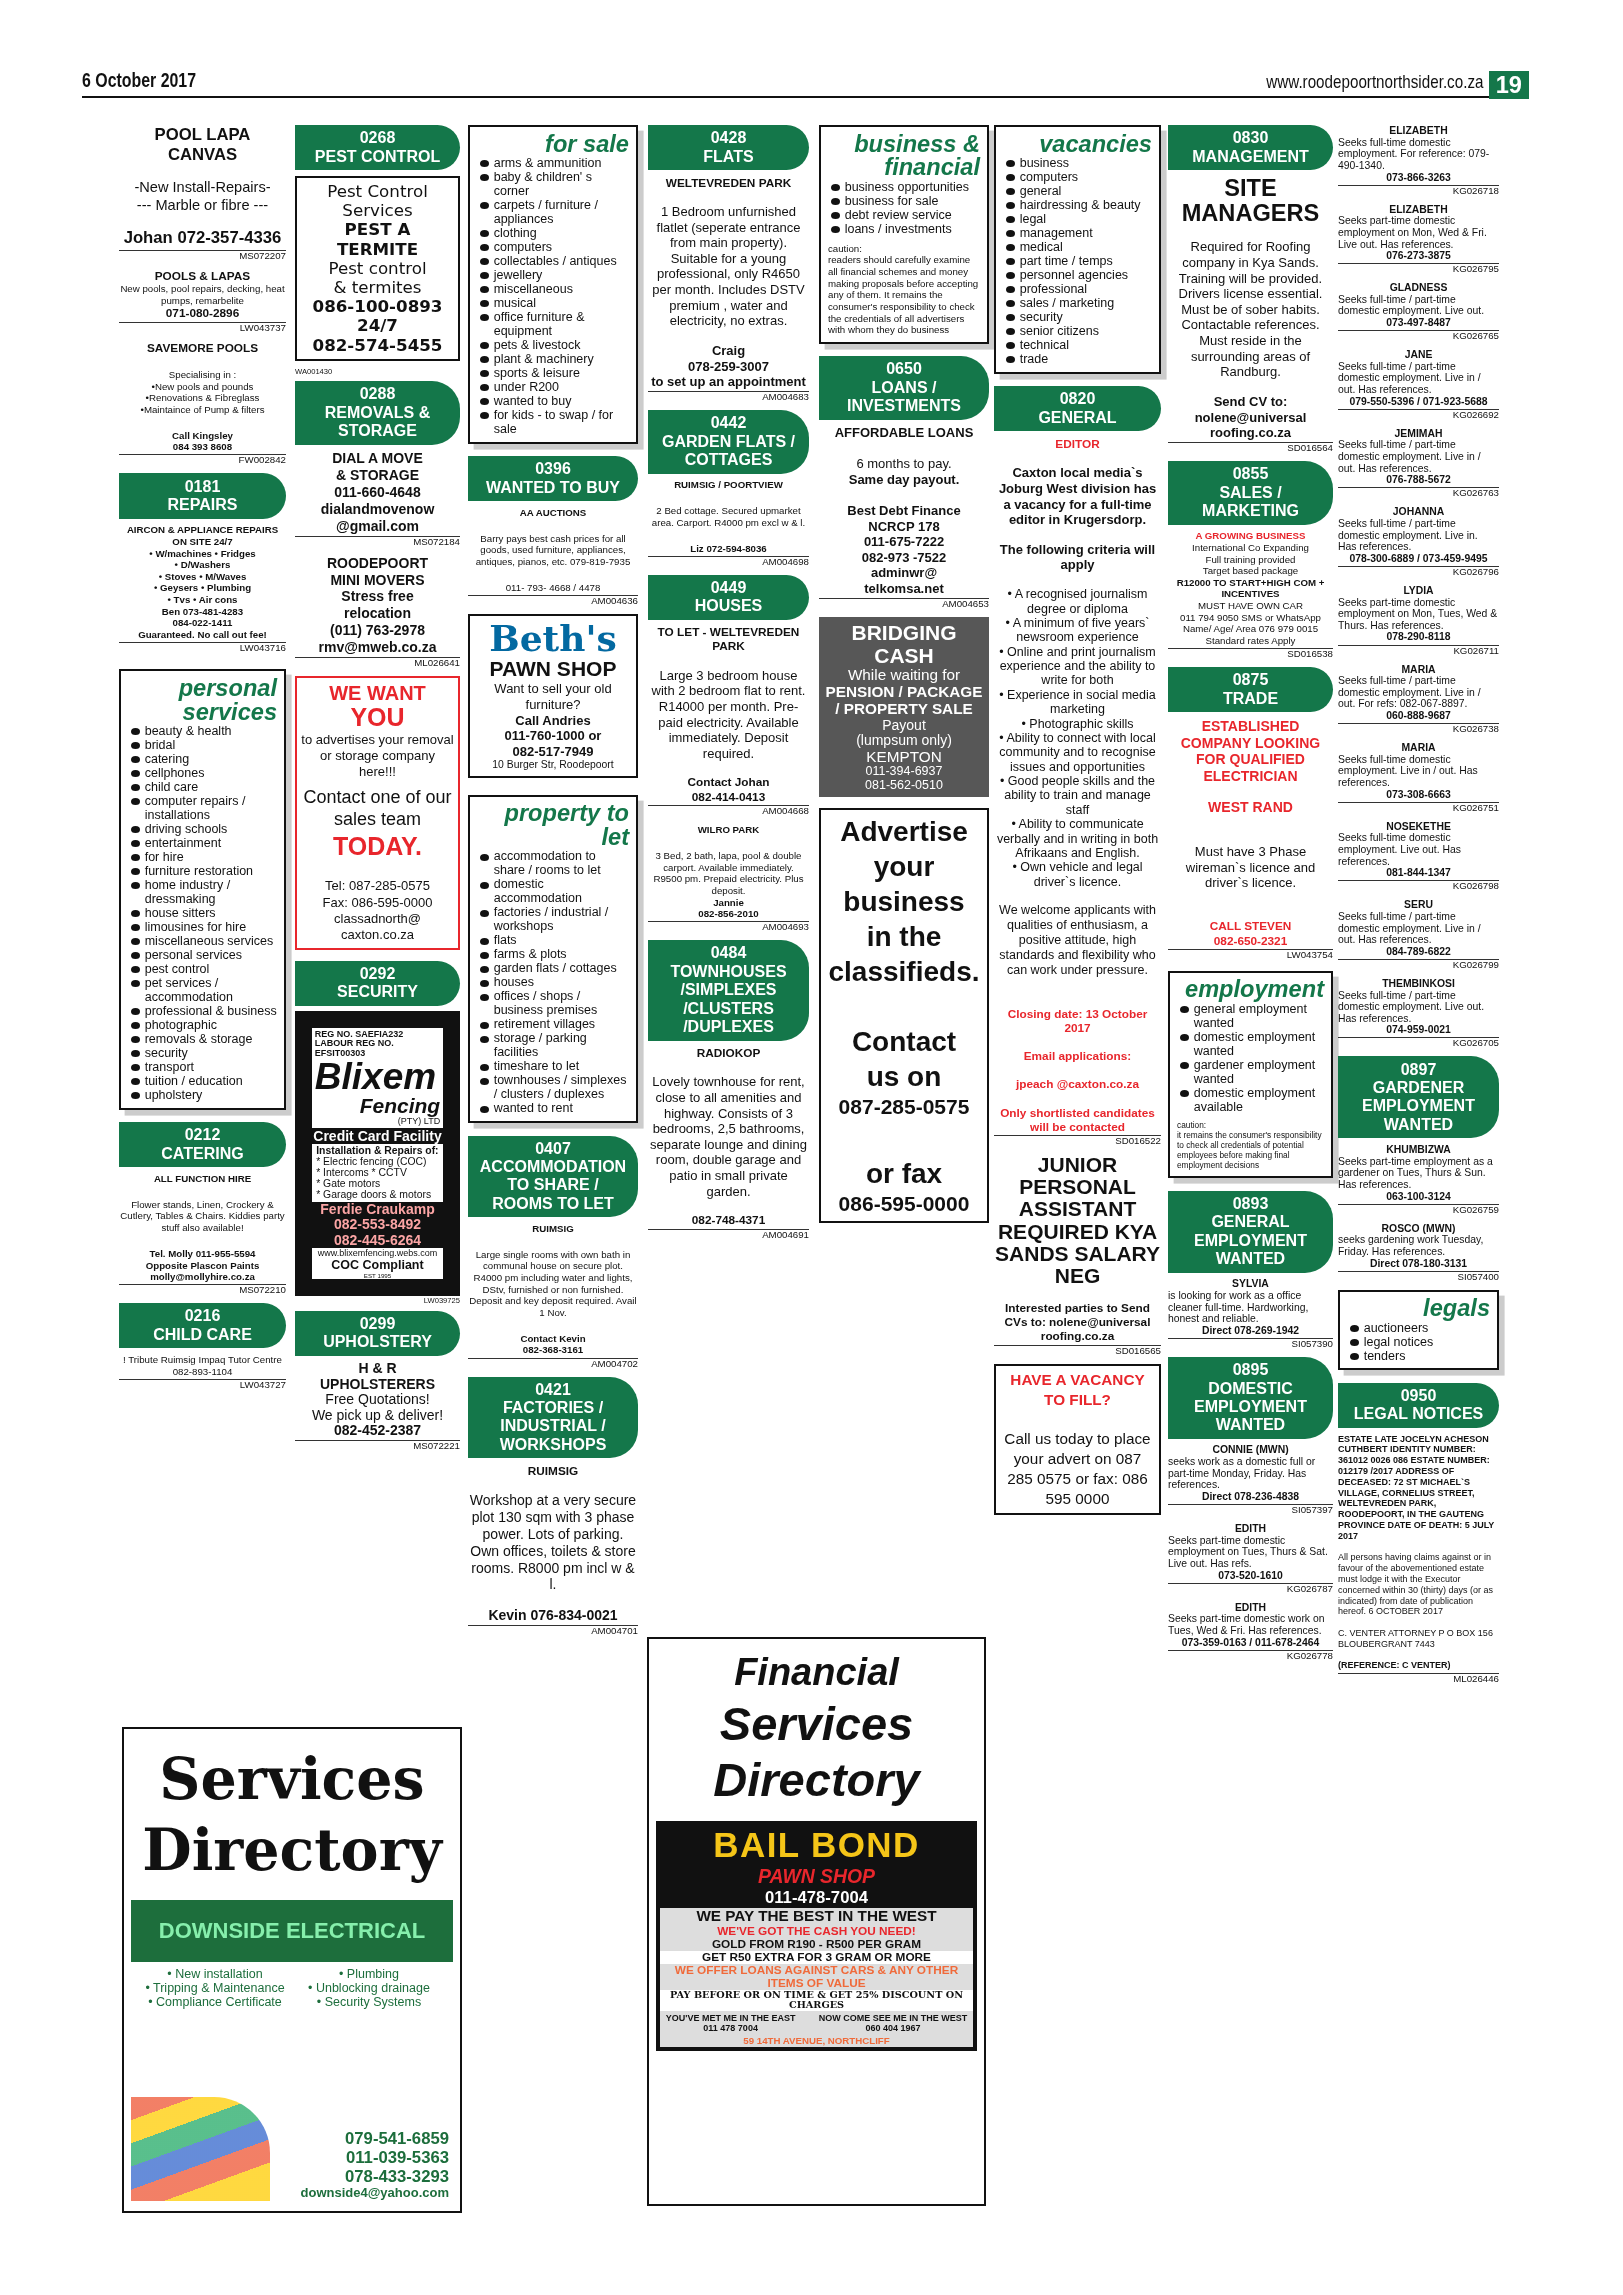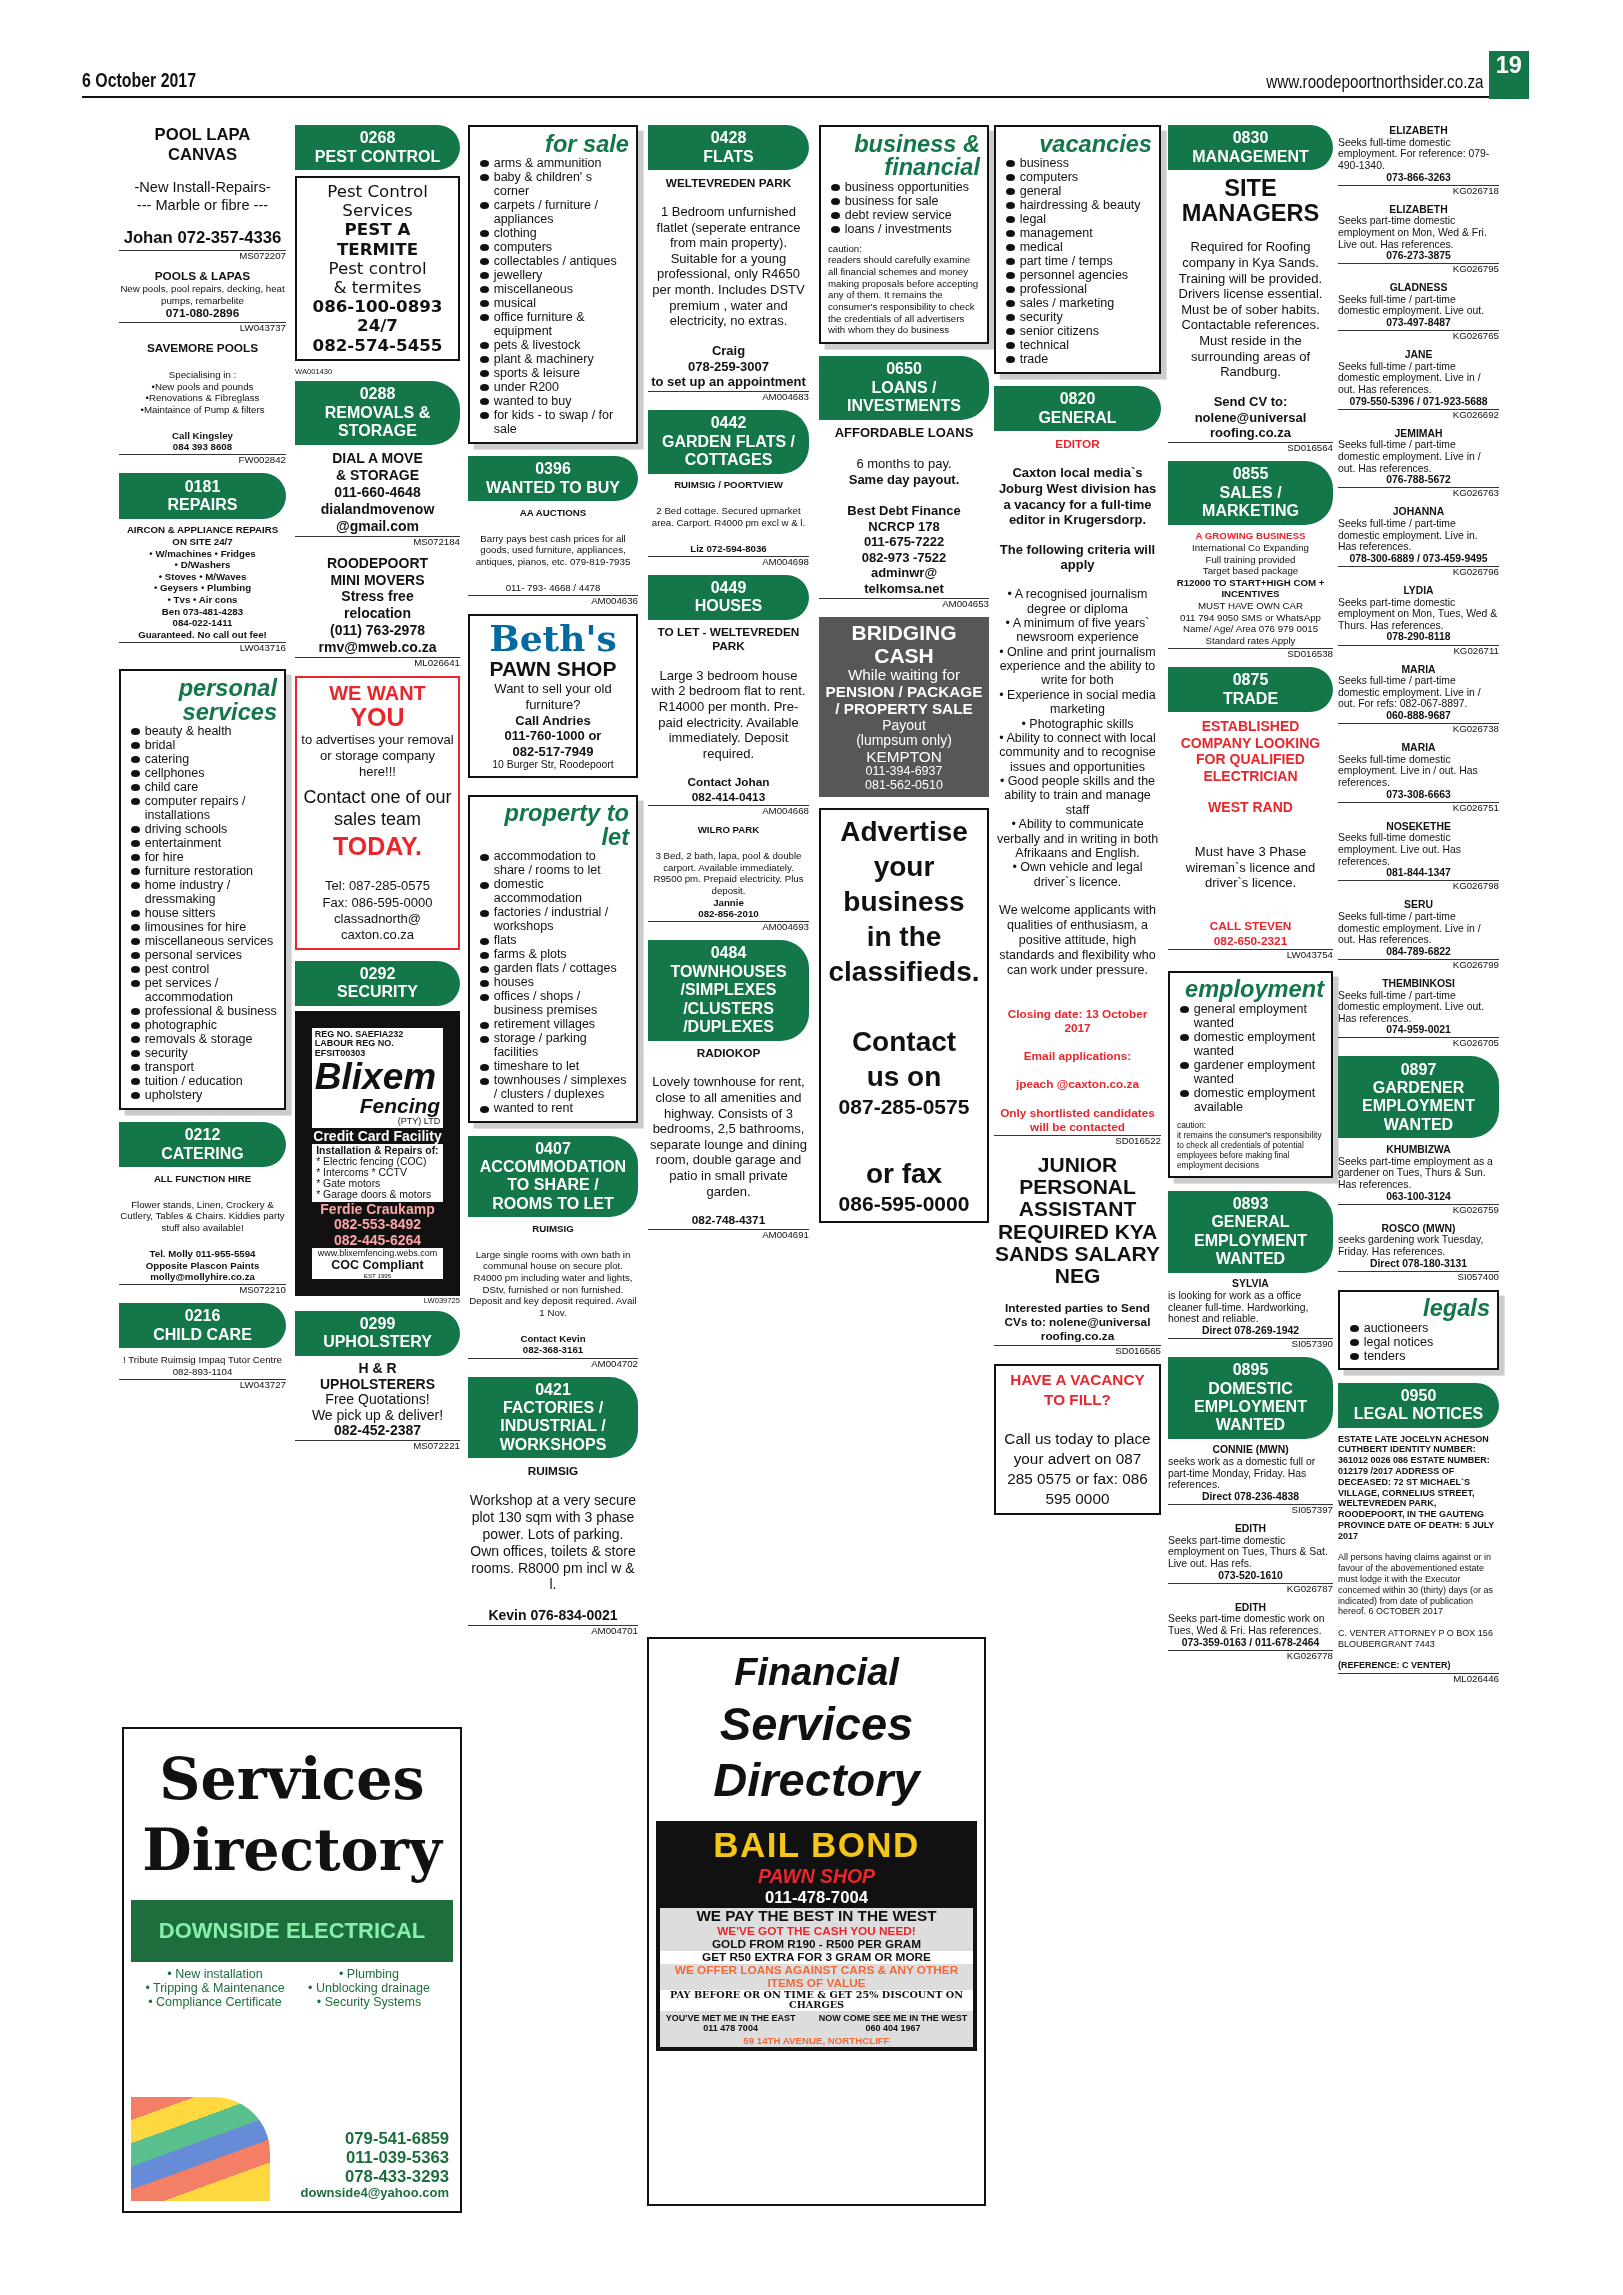--- a/index.html
+++ b/index.html
@@ -1,21 +1,21 @@
 <!DOCTYPE html>
 <html style="font-size:11px"><head>
 <meta charset="utf-8">
 <style>
 *{box-sizing:border-box;margin:0;padding:0}
 body{width:1624px;height:2295px;background:#fff;font-family:"Liberation Sans",sans-serif;color:#111;position:relative;overflow:hidden}
 .hdr{position:absolute;left:82px;top:69px;width:1447px;height:29px;border-bottom:2.8px solid #111;display:flex;justify-content:space-between}
 .hdr .date{font-size:19.4px;font-weight:bold;transform:scaleX(.82);transform-origin:left bottom;padding-bottom:2.8px}
 .hdr .right{display:flex;align-items:flex-end;gap:5px}
 .hdr .url{font-size:19px;transform:scaleX(.8);transform-origin:right bottom;padding-bottom:2.8px}
-.hdr .pg{background:#14774a;color:#fff;font-size:23.6px;font-weight:bold;padding:1.4px 7px;height:48px;margin-bottom:-2.8px}
+.hdr .pg{background:#14774a;color:#fff;font-size:23.6px;font-weight:bold;padding:1.4px 7px;height:28px;margin-bottom:-2.8px}
 .col{position:absolute;top:125px}
 .c1{left:119px;width:167px}.c2{left:295px;width:165px}.c3{left:468px;width:170px}.c4{left:648px;width:161px}
 .c5{left:819px;width:170px}.c6{left:994px;width:167px}.c7{left:1168px;width:165px}.c8{left:1338px;width:161px}
 .tab{background:#14774a;color:#fff;text-align:center;font-weight:bold;font-size:16px;line-height:1.15;padding:4.2px 7px;border-radius:0 28px 28px 0;margin:5.6px 0;transform:none}
 .tab span{display:block}
 .ad{text-align:center;font-size:11.8px;line-height:1.2}
 .b{font-weight:bold}
 .l{text-align:center}
 .big{font-size:16.7px}
 .ref{border-top:1px solid #333;text-align:right;font-size:9.7px;margin:1.4px 0 8.3px;line-height:1}

